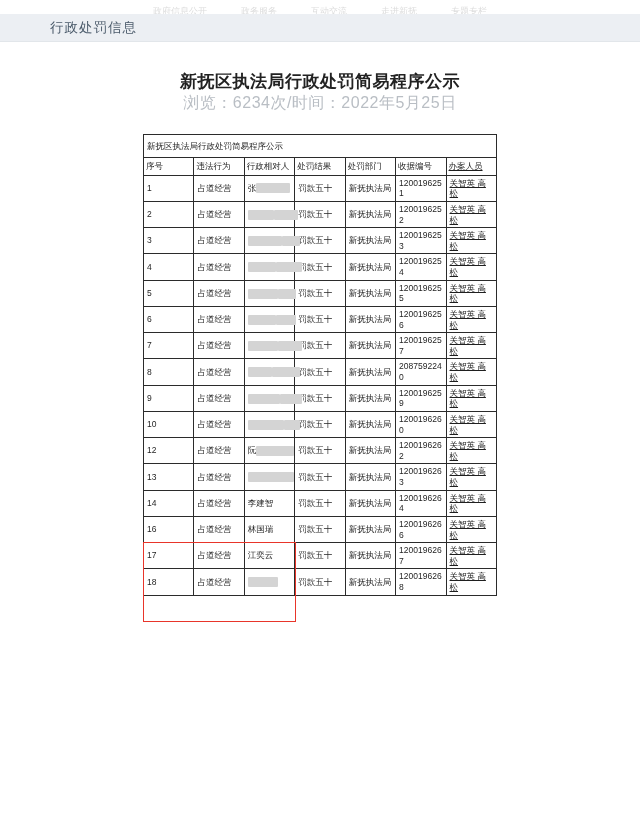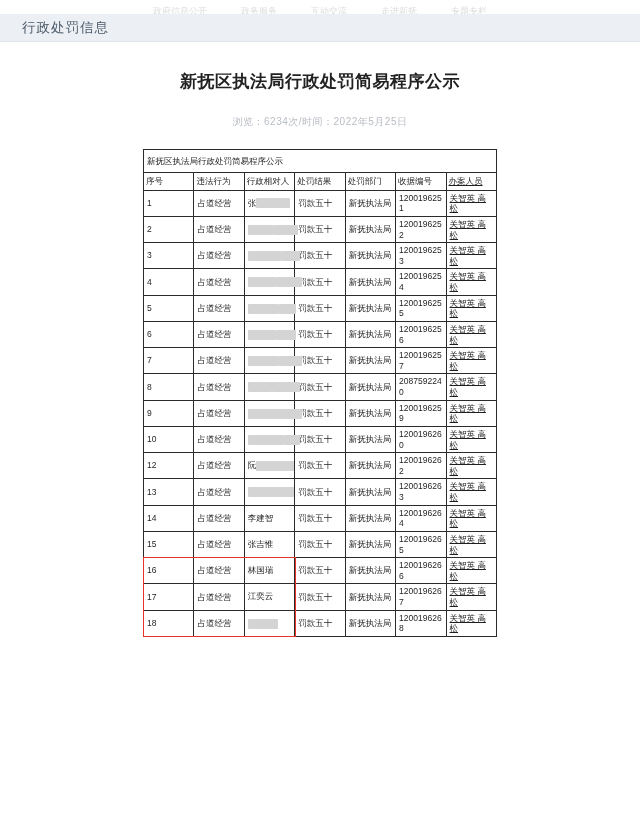--- a/index.html
+++ b/index.html
@@ -46,38 +46,38 @@
     display: flex;
     align-items: center;
     padding-left: 22px;
     box-sizing: border-box;
     border-bottom: 1px solid #e2e6ea;
   }
   .breadcrumb-bar .bc-text {
     font-size: 13.5px;
     color: #4a5a6a;
     letter-spacing: 1px;
+    margin-left: 28px;
   }
   .content {
     padding: 0 24px;
     box-sizing: border-box;
   }
   .doc-title {
     text-align: center;
     font-size: 17px;
     font-weight: bold;
     color: #222;
     margin-top: 28px;
     letter-spacing: 0.5px;
   }
   .doc-meta {
     text-align: center;
-    font-size: 10px;
+    font-size: 16px;
     color: #b9bec4;
-    margin-top: 22px;
     letter-spacing: 0.5px;
   }
   .table-wrap {
     margin: 20px 6px 0 6px;
     position: relative;
   }
   table.pun {
     border-collapse: collapse;
     width: 354px;
     margin: 0 auto;
@@ -285,29 +285,20 @@
             <tr>
               <td class="c-seq row-cell-seq">14</td>
               <td class="c-act">占道经营</td>
               <td class="c-party"><span class="name"><span class="txt">李建智</span></span></td>
               <td class="c-result">罚款五十</td>
               <td class="c-dept">新抚执法局</td>
               <td class="c-doc">1200196264</td>
               <td class="c-officer">关智英 高松</td>
             </tr>
             <tr>
-              <td class="c-seq row-cell-seq">15</td>
-              <td class="c-act">占道经营</td>
-              <td class="c-party"><span class="name"><span class="txt">张吉惟</span></span></td>
-              <td class="c-result">罚款五十</td>
-              <td class="c-dept">新抚执法局</td>
-              <td class="c-doc">1200196265</td>
-              <td class="c-officer">关智英 高松</td>
-            </tr>
-            <tr>
               <td class="c-seq row-cell-seq">16</td>
               <td class="c-act">占道经营</td>
               <td class="c-party"><span class="name"><span class="txt">林国瑞</span></span></td>
               <td class="c-result">罚款五十</td>
               <td class="c-dept">新抚执法局</td>
               <td class="c-doc">1200196266</td>
               <td class="c-officer">关智英 高松</td>
             </tr>
             <tr>
               <td class="c-seq row-cell-seq">17</td>

